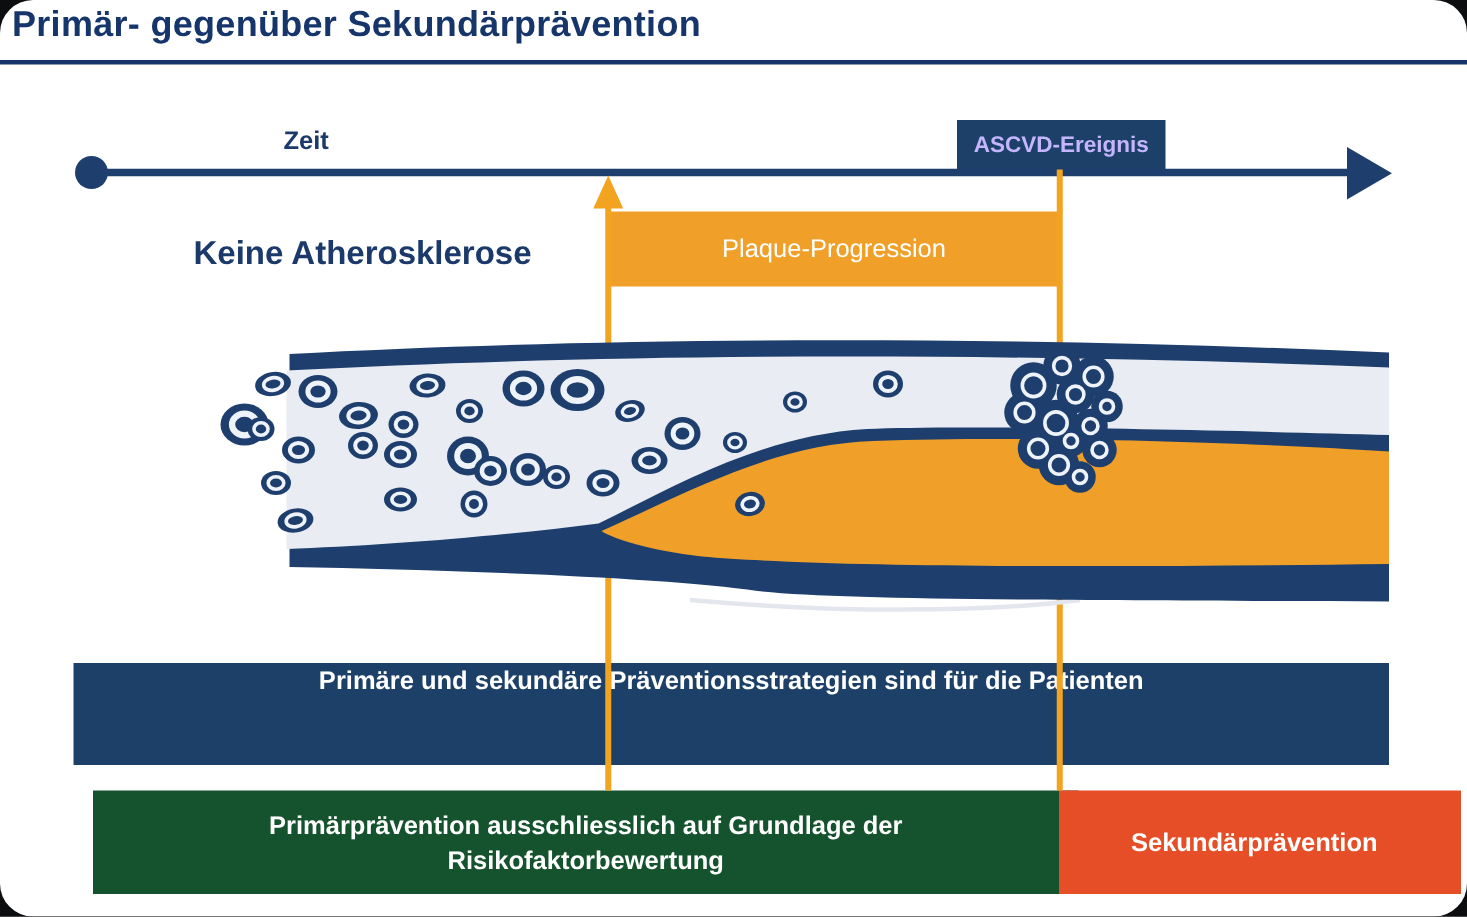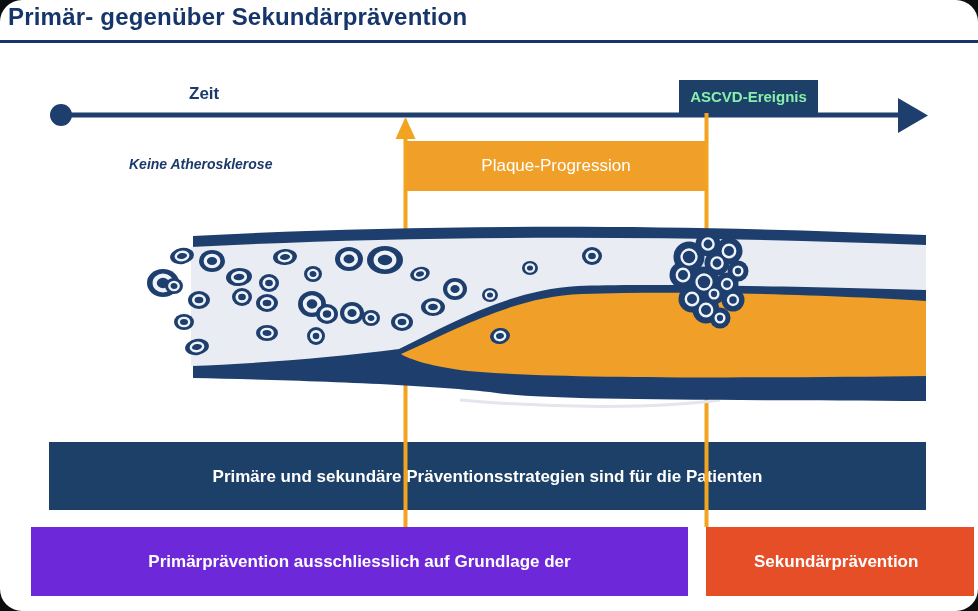--- a/index.html
+++ b/index.html
@@ -8,39 +8,39 @@
     border-radius:22px;overflow:hidden;
     font-family:"Liberation Sans","DejaVu Sans",sans-serif;
   }
   .title{
     position:absolute;left:8px;top:3px;font-size:24px;font-weight:bold;
     letter-spacing:0.2px;color:#16356b;white-space:nowrap;
   }
   .title-rule{position:absolute;left:0;top:40px;width:978px;height:3px;background:#16356b;}
   .stage{position:absolute;inset:0;}
   .zeit-label{position:absolute;left:157px;top:84px;font-size:17px;font-weight:bold;color:#1b3a6b;margin-left:32px;}
-  .keine-label{position:absolute;left:129px;top:156px;font-size:14px;font-weight:bold;color:#1b3a6b;font-style:italic;}
+  .keine-label{position:absolute;left:129px;top:156px;font-size:22px;font-weight:bold;color:#1b3a6b;}
   .ascvd-box{
     position:absolute;left:638px;top:80px;width:139px;height:33px;
-    background:#1d4068;color:#86efac;font-size:15px;font-weight:bold;
-    display:flex;align-items:center;justify-content:center;margin-left:41px;
+    background:#1d4068;color:#c4b5fd;font-size:15px;font-weight:bold;
+    display:flex;align-items:center;justify-content:center;
   }
   .plaque-banner{
     position:absolute;left:406px;top:141px;width:300px;height:50px;
     background:#f0a028;color:#fff;font-size:17px;font-weight:normal;
     display:flex;align-items:center;justify-content:center;
   }
   .strategy-banner{
     position:absolute;left:49px;top:442px;width:877px;height:68px;
     background:#1d4068;color:#fff;font-size:17px;font-weight:bold;line-height:23px;
-    display:flex;flex-direction:column;align-items:center;justify-content:center;text-align:center;
+    display:flex;flex-direction:row;align-items:flex-start;justify-content:center;text-align:center;
   }
   .primary-banner{
-    position:absolute;left:31px;top:527px;width:657px;height:69px;
-    background:#6d28d9;color:#fff;font-size:17px;font-weight:bold;line-height:23px;
+    position:absolute;left:62px;top:527px;width:657px;height:69px;
+    background:#14532d;color:#fff;font-size:17px;font-weight:bold;line-height:23px;
     display:flex;flex-direction:column;align-items:center;justify-content:center;
   }
   .secondary-banner{
     position:absolute;left:706px;top:527px;width:220px;height:69px;
     background:#e64e28;color:#fff;font-size:17px;font-weight:bold;
     display:flex;align-items:center;justify-content:flex-start;text-align:center;padding-left:48px;
   }
   svg.overlay{position:absolute;left:0;top:0;width:978px;height:611px;}
 </style>
 </head>
@@ -64,20 +64,21 @@
     </div>
 
     <div class="keine-label">Keine Atherosklerose</div>
 
     <div class="strategy-banner">
       <span>Primäre und sekundäre Präventionsstrategien sind für die Patienten</span>
     </div>
 
     <div class="primary-banner">
       <span>Primärprävention ausschliesslich auf Grundlage der</span>
+      <span>Risikofaktorbewertung</span>
     </div>
 
     <div class="secondary-banner">
       <span>Sekundärprävention</span>
     </div>
 
     <svg class="overlay" viewBox="0 0 978 611">
 
       <g>
         <circle cx="61" cy="115" r="11" fill="#1e3f6e"></circle>

